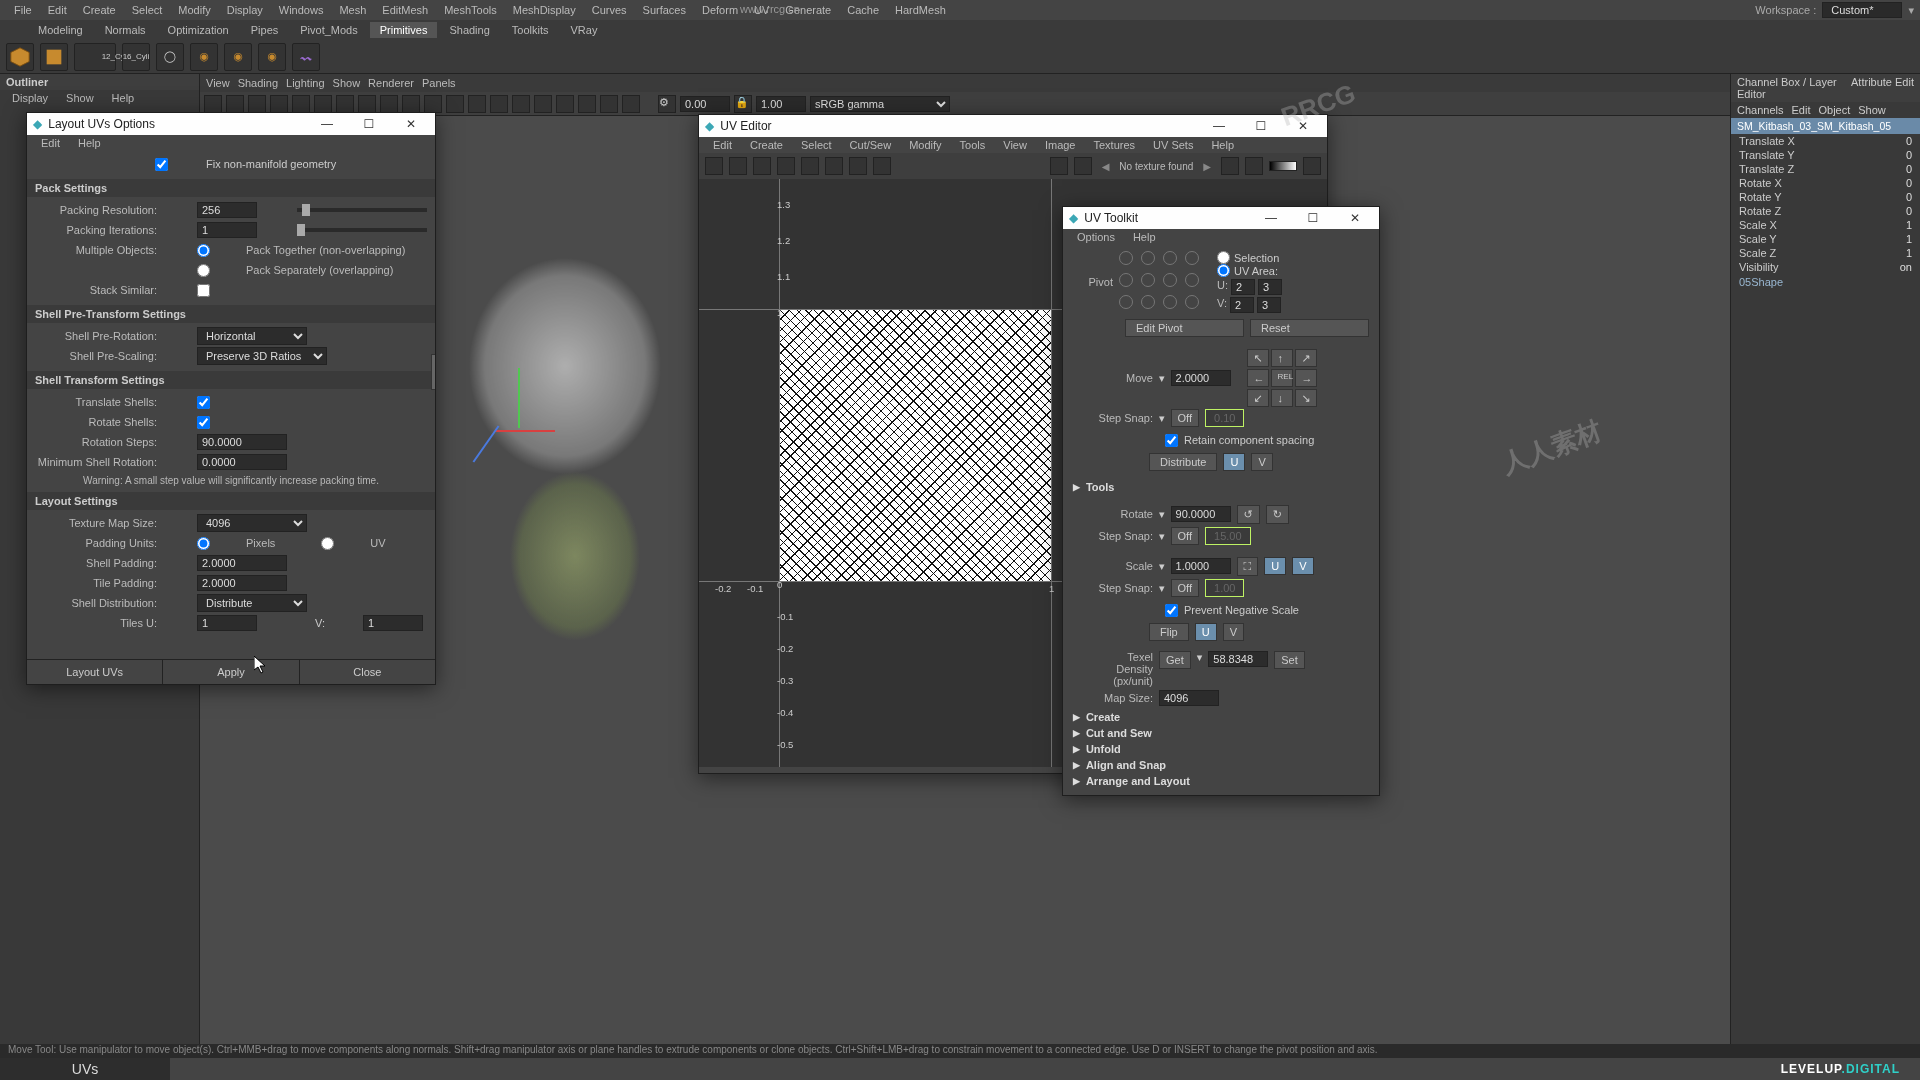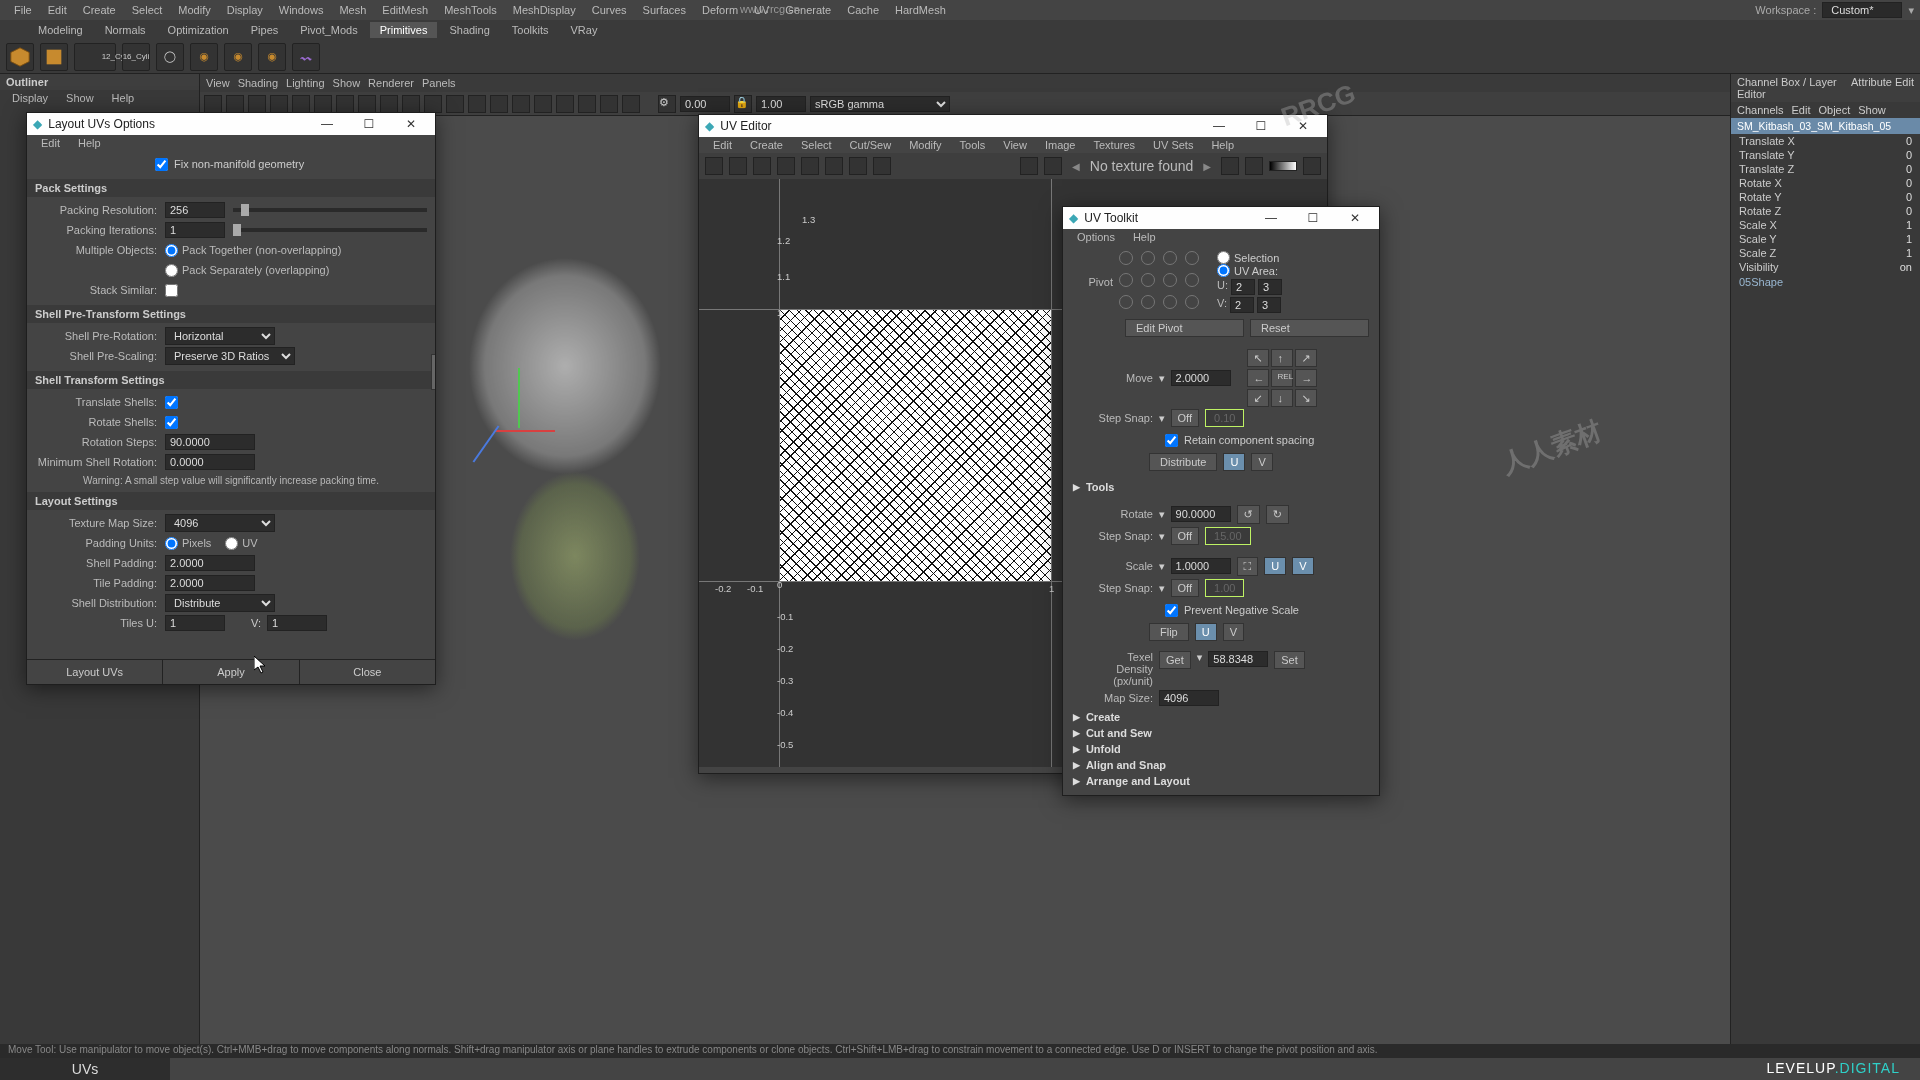--- a/index.html
+++ b/index.html
@@ -58,21 +58,21 @@
 .dlg .titlebar {
   height: 22px; background: #fefefe; color: #222;
   display: flex; align-items: center; padding: 0 6px; gap:6px;
   font-size: 12px;
 }
 .dlg .titlebar .sp { flex:1; }
 .dlg .titlebar .wbtn { width:36px; text-align:center; color:#333; }
 .dlg .menubar { display:flex; padding:2px 6px; gap:2px; background:#444; color:#bbb; }
 .dlg .body { padding: 4px 8px 6px 8px; overflow-y:auto; }
 .section-hdr { background:#3a3a3a; margin: 6px -8px 4px -8px; padding:3px 8px; color:#ccc; font-weight:600; font-size:11px; }
-.formrow { display:flex; align-items:center; min-height:18px; margin-bottom:2px; }
+.formrow { display:flex; align-items:center; min-height:18px; margin-bottom:2px;gap:32px; }
 .formrow .lbl { width: 130px; text-align:right; padding-right: 8px; font-size:11px; color:#bbb; }
 .formrow input[type=text] {
   background:#2c2c2c; border:1px solid #222; color:#ddd;
   padding:1px 4px; font-size:11px; width:60px;
 }
 .formrow input.wide { width: 90px; }
 .formrow select {
   background:#2c2c2c; border:1px solid #222; color:#ddd;
   padding:1px 4px; font-size:11px; width:110px;
 }
@@ -108,21 +108,21 @@
 .tk-btn.sm { padding:2px 6px; }
 .tk-dim { background:#3a3a3a; color:#666; padding:2px 8px; border:1px solid #bef264; font-size:11px; }
 .pivot-grid { display:grid; grid-template-columns:repeat(4,18px); grid-template-rows:repeat(3,18px); gap:4px; }
 .pivot-grid .pdot { width:14px; height:14px; border:1px solid #777; border-radius:50%; }
 .exp-hdr { display:flex; align-items:center; gap:6px; padding:2px 0; font-size:11px; color:#ddd; font-weight:600; }
 .exp-hdr .tri { font-size:9px; }
 
 .help-line { position:absolute; left:0; bottom:22px; right:0; height:14px; background:#2a2a2a; color:#888; font-size:10px; padding:0 8px; white-space:nowrap; overflow:hidden; }
 
 .bottom-tab { position:absolute; left:0; bottom:0; height:22px; width:170px; background:#2d2d2d; display:flex; align-items:center; justify-content:center; color:#ddd; font-size:14px; }
-.brand { position:absolute; right:20px; bottom:4px; color:#fff; font-weight:400; font-size:14px; letter-spacing:1px; }
+.brand { position:absolute; right:20px; bottom:4px; color:#fff; font-weight:700; font-size:12px; letter-spacing:1px; }
 .brand .d { color:#2fd0c8; }
 
 
 .model-silhouette {
   position:absolute; left:230px; top:70px; width:300px; height:520px;
   background: radial-gradient(ellipse 160px 180px at 135px 180px, rgba(255,255,255,.55), rgba(255,255,255,.25) 50%, transparent 60%),
               radial-gradient(ellipse 100px 130px at 145px 370px, rgba(130,140,100,.9), rgba(100,110,80,.7) 55%, transparent 65%);
   filter: contrast(110%);
 }
 .axis-x { position:absolute; width:60px; height:2px; background:#d84040; }
@@ -471,41 +471,41 @@
     <div class="tbtn"></div>
     <div class="tbtn"></div>
     <div class="tbtn"></div>
     <div class="tbtn"></div>
     <div class="tbtn"></div>
     <div class="tbtn"></div>
     <div style="flex:1"></div>
     <div class="tbtn"></div>
     <div class="tbtn"></div>
     <span style="color:#888; font-size:10px; margin:0 4px;">◀</span>
-    <span style="color:#bbb; font-size:14px;text-align:center;">No texture found</span>
+    <span style="color:#bbb; font-size:10px;text-align:center;">No texture found</span>
     <span style="color:#888; font-size:10px; margin:0 4px;">▶</span>
     <div class="tbtn"></div>
     <div class="tbtn"></div>
     <div style="width:28px; height:10px; background:linear-gradient(90deg,#000,#fff); border:1px solid #222;"></div>
     <div class="tbtn"></div>
   </div>
   <div class="uv-canvas">
 
     <div class="uv-shells" style="left:80px; top:130px; width:272px; height:272px;
          background:
            repeating-linear-gradient(45deg, #111 0 1px, transparent 1px 6px),
            repeating-linear-gradient(-45deg, #111 0 1px, transparent 1px 8px),
            #fff;"></div>
 
     <div class="uv-grid-line" style="left:80px; top:0; width:1px; height:100%; background:#777;"></div>
     <div class="uv-grid-line" style="left:352px; top:0; width:1px; height:100%; background:#777;"></div>
     <div class="uv-grid-line" style="left:0; top:130px; width:100%; height:1px; background:#777;"></div>
     <div class="uv-grid-line" style="left:0; top:402px; width:100%; height:1px; background:#777;"></div>
 
-    <span class="uv-axis-label" style="left:78px; top:35px;margin-left:25px;">1.3</span>
+    <span class="uv-axis-label" style="left:78px; top:20px;">1.3</span>
     <span class="uv-axis-label" style="left:78px; top:56px;">1.2</span>
     <span class="uv-axis-label" style="left:78px; top:92px;">1.1</span>
     <span class="uv-axis-label" style="left:78px; top:128px;">1</span>
     <span class="uv-axis-label" style="left:78px; top:400px;">0</span>
     <span class="uv-axis-label" style="left:78px; top:432px;">-0.1</span>
     <span class="uv-axis-label" style="left:78px; top:464px;">-0.2</span>
     <span class="uv-axis-label" style="left:78px; top:496px;">-0.3</span>
     <span class="uv-axis-label" style="left:78px; top:528px;">-0.4</span>
     <span class="uv-axis-label" style="left:78px; top:560px;">-0.5</span>
     <span class="uv-axis-label" style="left:16px; top:404px;">-0.2</span>

